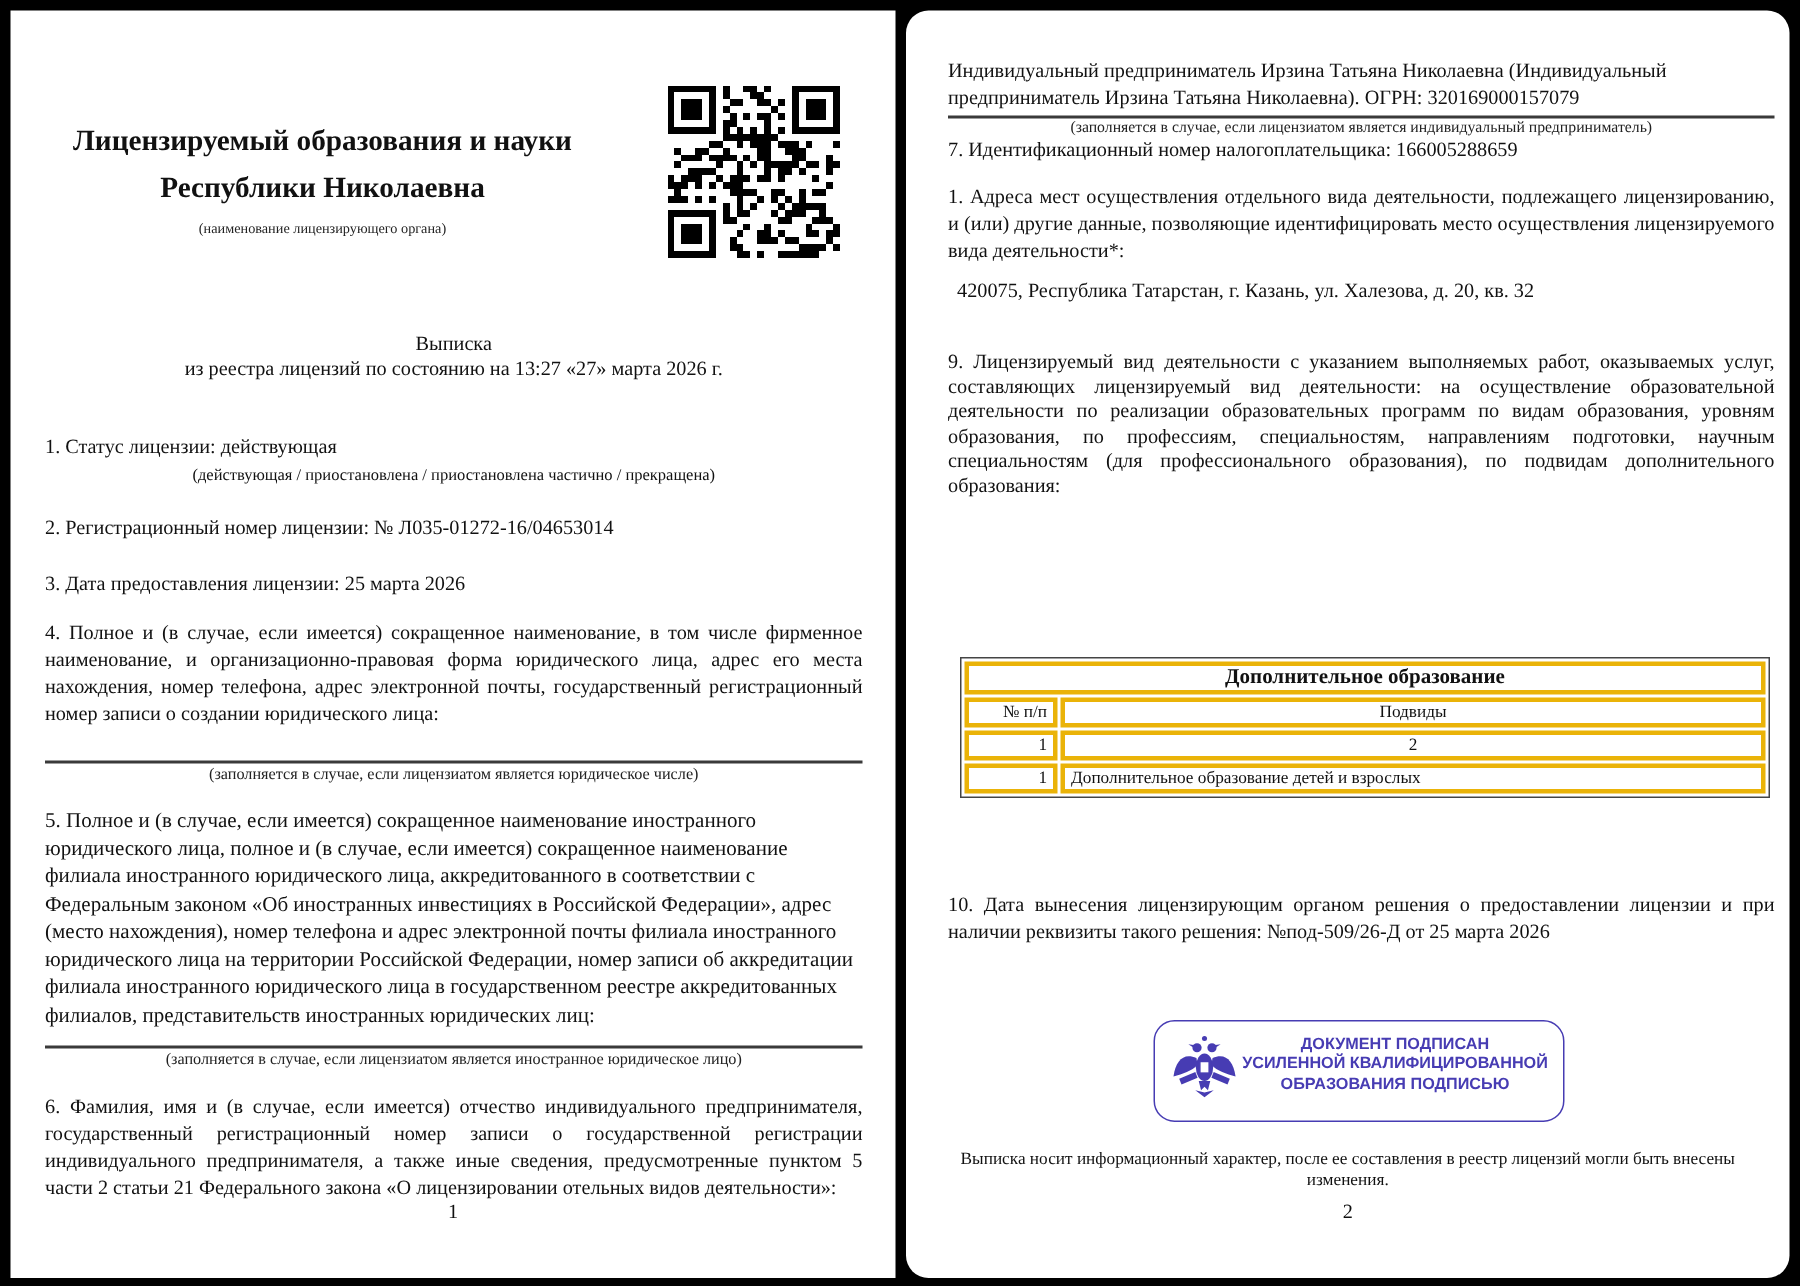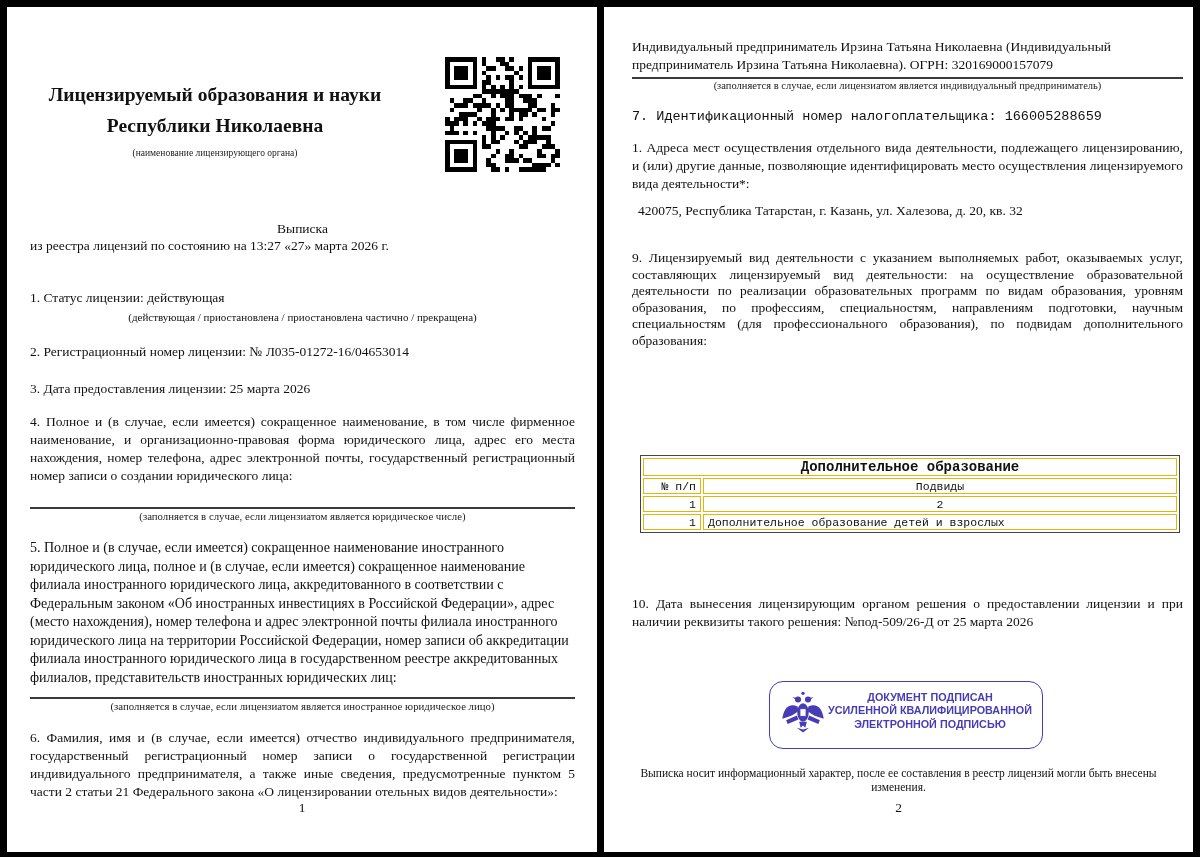--- a/index.html
+++ b/index.html
@@ -2,32 +2,32 @@
 <html><head>
 <meta charset="utf-8">
 <style>
   html,body{margin:0;padding:0;}
   body{
     width:1200px;height:857px;position:relative;background:#000;
     font-family:"Liberation Serif",serif;color:#111;overflow:hidden;
   }
   .page{position:absolute;top:7px;height:845px;background:#fff;}
   #page1{left:7px;width:590px;}
-  #page2{left:604px;width:589px;}
+  #page2{left:604px;width:589px;border-radius:15px;}
   .p1-content{padding:0 22px 0 23px;position:relative;height:100%;box-sizing:border-box;}
   .p2-content{padding:0 10px 0 28px;position:relative;height:100%;box-sizing:border-box;}
 
   .ministry-block{width:370px;text-align:center;padding-top:72px;}
   .ministry-line{font-weight:bold;font-size:19.5px;line-height:31px;}
   .ministry-cap{font-size:9.5px;margin-top:7px;color:#222;}
 
   .qr{position:absolute;top:50px;left:438px;width:115px;height:115px;}
 
   .doc-title{ text-align:center;margin-top:62px;font-size:13.5px;line-height:17px;}
-  .doc-subtitle{text-align:left;font-size:13.5px;line-height:17px;}
+  .doc-subtitle{text-align:center;font-size:13.5px;line-height:17px;}
 
   .body-text{font-size:13.5px;line-height:18px;}
   .just{text-align:justify;}
   .cap{font-size:10.8px;text-align:center;color:#222;}
   .hr{height:2px;background:#3a3a3a;}
 
   .item1{margin-top:35px;}
   .item1-cap{font-size:11px;text-align:center;margin-top:4px;}
   .item2{margin-top:20px;}
   .item3{margin-top:19px;}
@@ -37,31 +37,31 @@
   .item5{margin-top:17px;line-height:18.5px;font-size:14px;}
   .hr2{margin-top:10px;width:100%;}
   .cap2{margin-top:1px;}
   .item6{margin-top:17px;}
 
   .page-num{position:absolute;left:0;right:0;bottom:36px;text-align:center;font-size:13.5px;}
 
   .licensee{margin:0;padding-top:31px;font-size:13.5px;line-height:18px;}
   .hr-top{margin-top:3px;width:100%;}
   .cap-top{margin-top:1px;font-size:10.5px;}
-  .item7{margin-top:17px;font-family:Liberation Mono, monospace;}
+  .item7{}
   .item8{margin-top:13px;}
   .addr{margin-top:9px;padding-left:6px;}
   .item9{margin-top:30px;line-height:16.5px;}
 
   table.license-table{
     margin-top:106px;margin-left:8px;width:540px;
     border:1px solid #444;border-spacing:2px;border-collapse:separate;
     font-size:11.5px;
   }
-  table.license-table td{border:1px solid #eab308;padding:0 4px;height:14px;font-family:Liberation Mono, monospace;}
+  table.license-table td{border:3px solid #eab308;padding:0 4px;height:14px;}
   td.tbl-title{font-weight:bold;font-size:14px;text-align:center;height:19px;}
   td.c{text-align:center;}
   td.num-col{width:48px;text-align:right;}
 
   .item10{margin-top:62px;}
 
   .stamp{
     margin-top:50px;margin-left:137px;width:274px;height:68px;box-sizing:border-box;
     border:1.5px solid #473cb3;border-radius:14px;padding:6px 8px 4px 8px;
     font-family:"Liberation Sans",sans-serif;color:#473cb3;overflow:hidden;
@@ -454,21 +454,21 @@
             <path d="M8 42 L22 36 L24 41 L10 47 Z"></path>
             <path d="M52 42 L38 36 L36 41 L50 47 Z"></path>
             <path d="M25 44 L35 44 L33 52 L30 49 L27 52 Z"></path>
             <path d="M22 52 L30 54 L38 52 L30 58 Z"></path>
           </g>
           <rect x="26" y="27" width="8" height="10" fill="#fff" stroke="#473cb3" stroke-width="1.2"></rect>
         </svg>
         <div class="stamp-title">
           <div>ДОКУМЕНТ ПОДПИСАН</div>
           <div>УСИЛЕННОЙ КВАЛИФИЦИРОВАННОЙ</div>
-          <div>ЭЛЕКТРОННОЙ ПОДПИСЬЮ</div>
+          <div>ОБРАЗОВАНИЯ ПОДПИСЬЮ</div>
         </div>
       </div>
       <div class="stamp-small">
         <div>Сертификат: 75a865c5867cd1719ceecde28281af2aa6cdd435</div>
         <div>Владелец: ФЕДЕРАЛЬНАЯ СЛУЖБА ПО НАДЗОРУ В СФЕРЕ ОБРАЗОВАНИЯ И НАУ</div>
         <div>Действителен: с 16.12.2025 по 11.03.2027</div>
       </div>
     </div>
 
     <div class="footer-note">Выписка носит информационный характер, после ее составления в реестр лицензий могли быть внесены изменения.</div>

